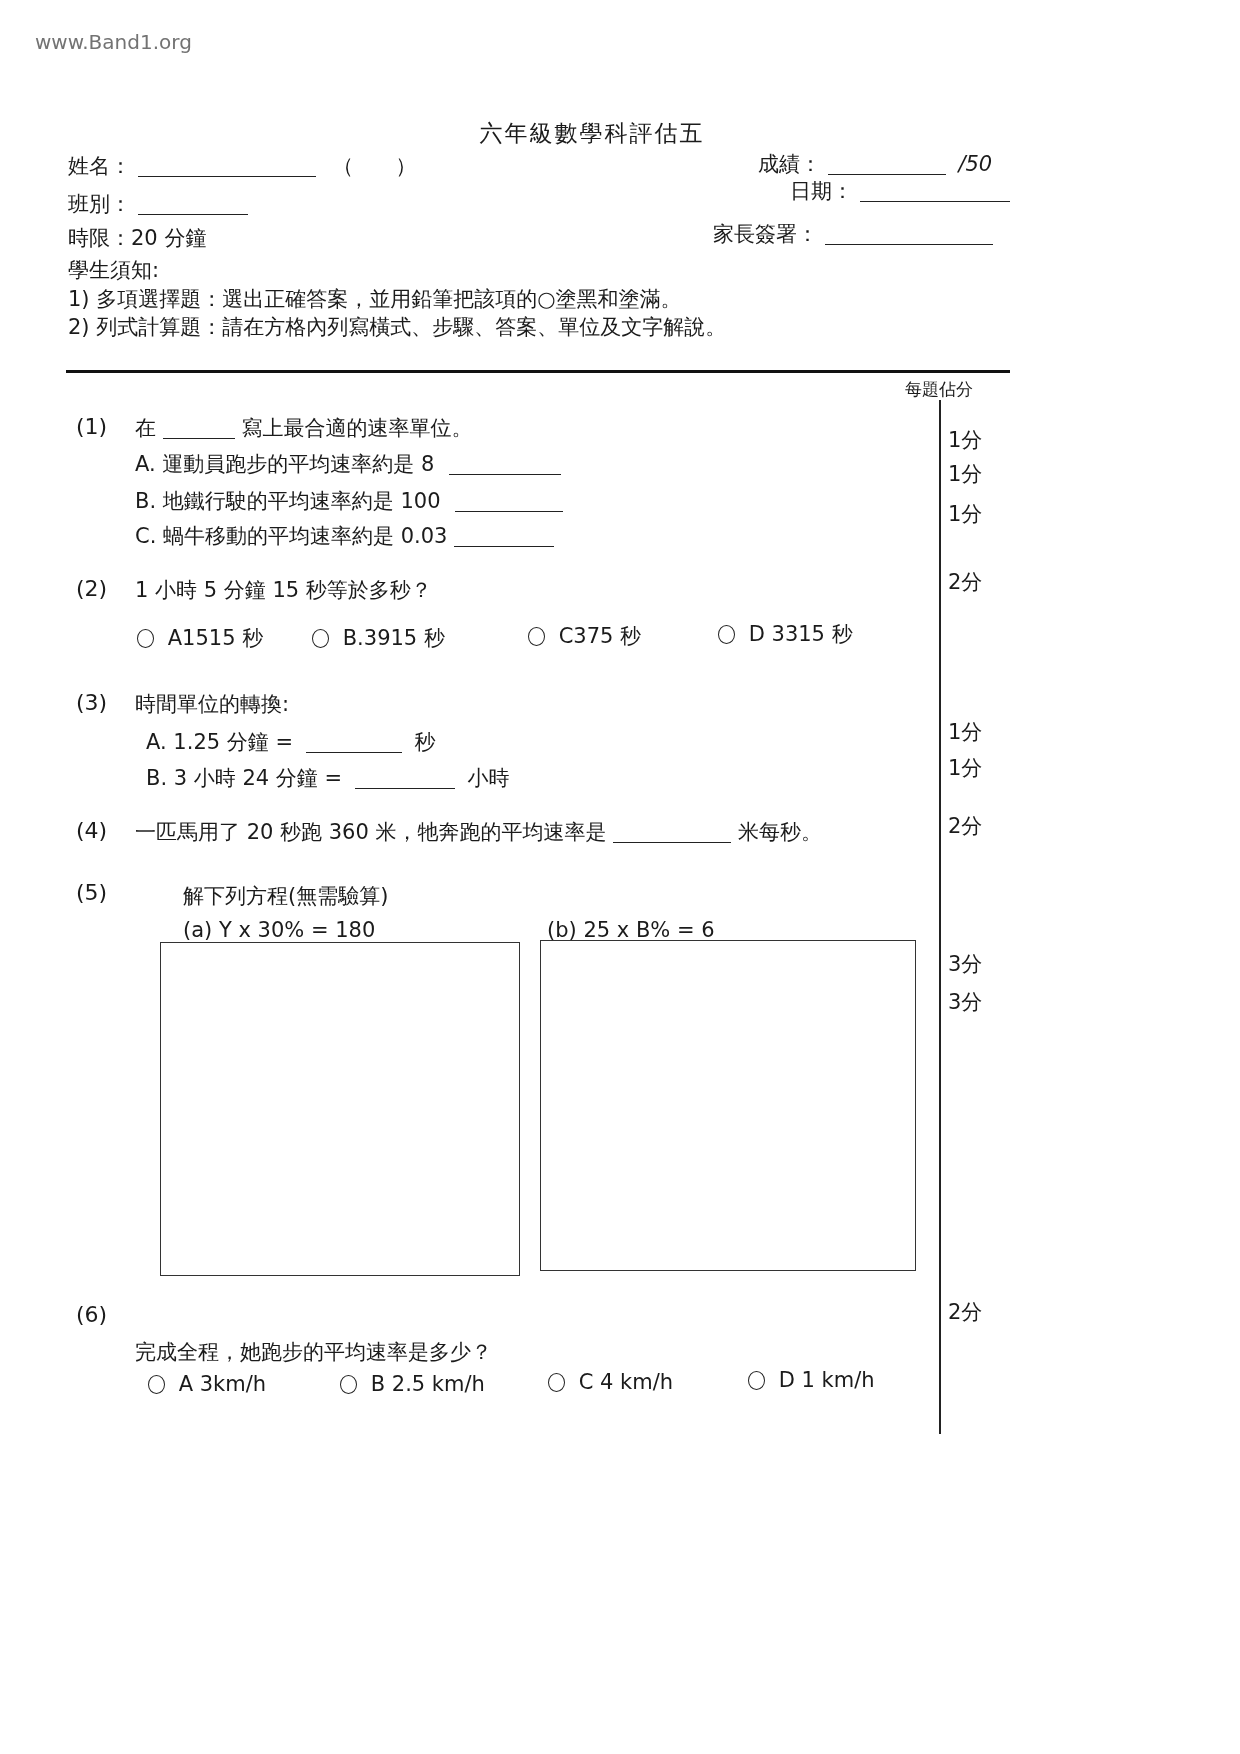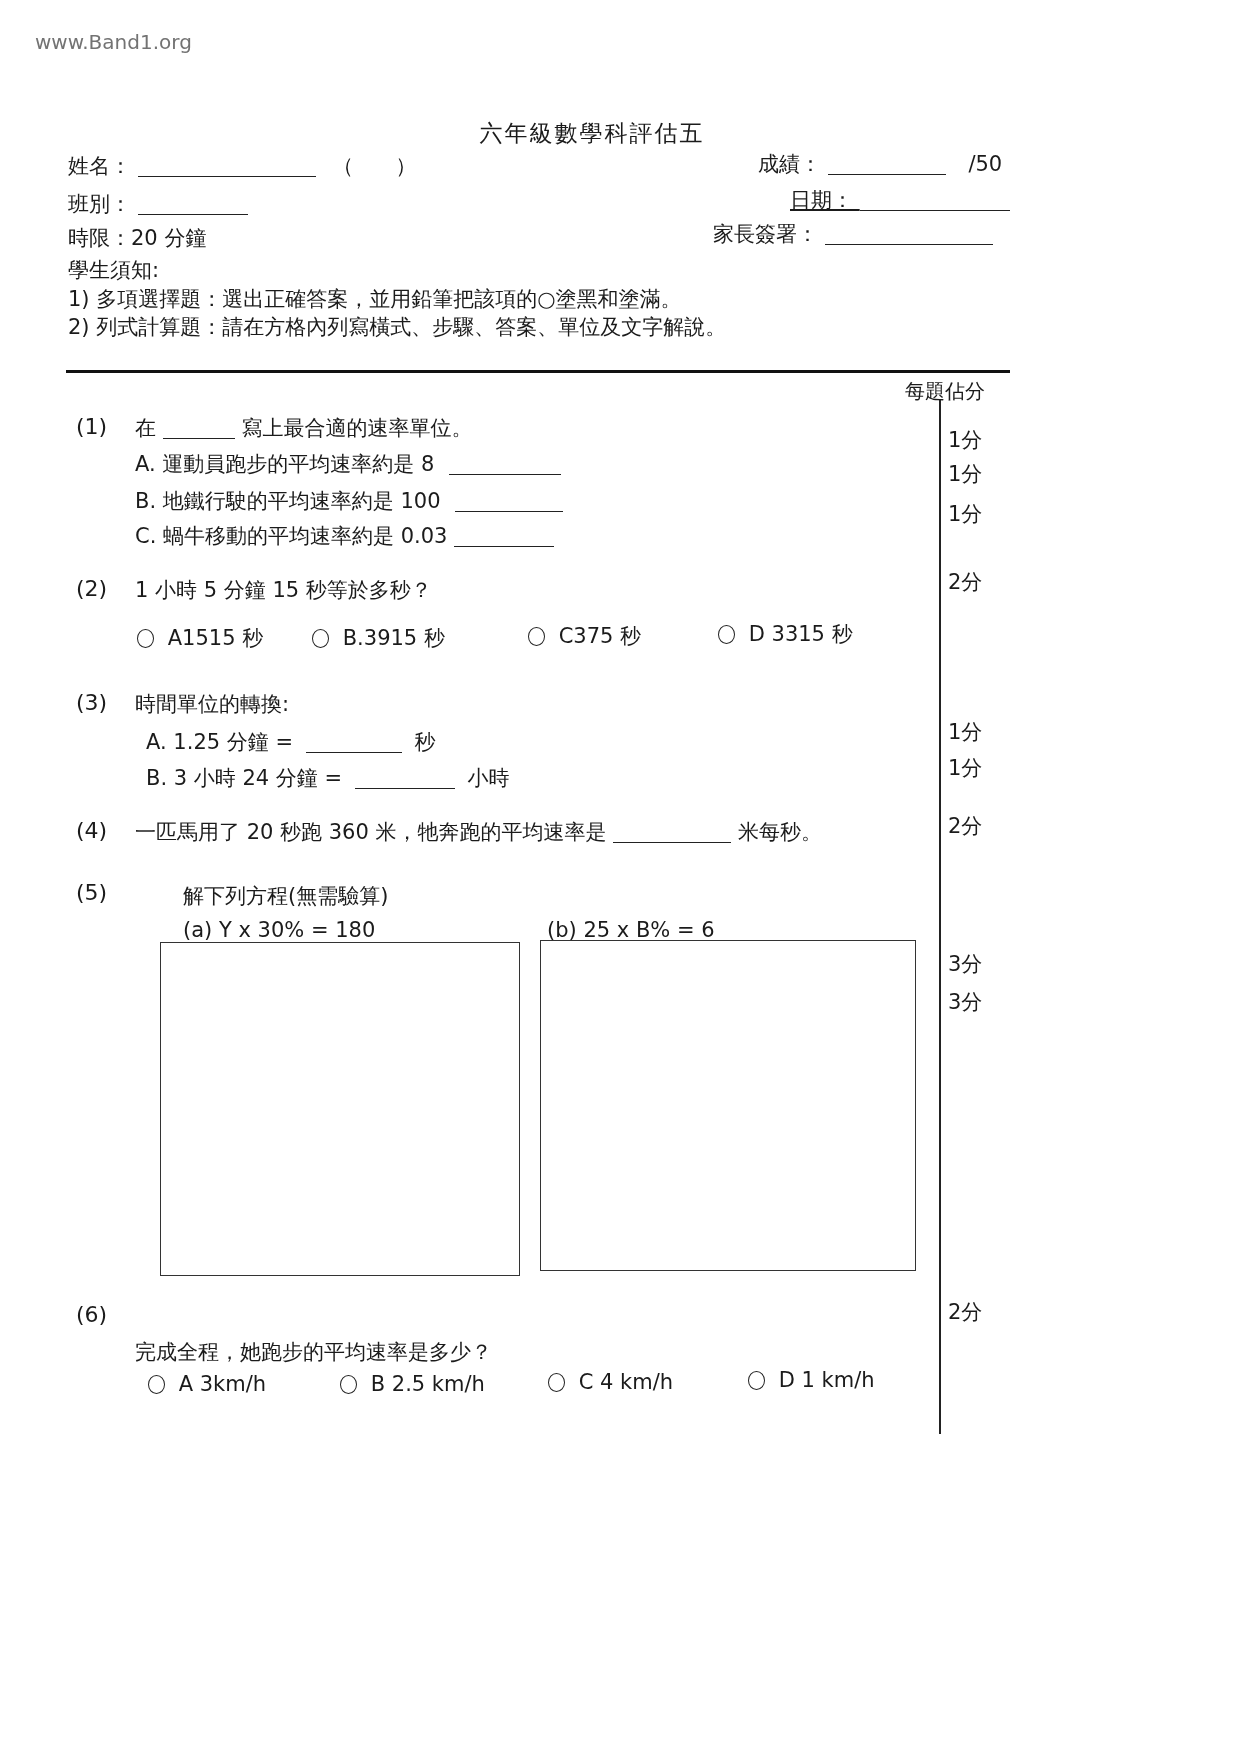--- a/index.html
+++ b/index.html
@@ -10,21 +10,21 @@
     height: 1754px;
     background: #ffffff;
     font-family: "DejaVu Sans", "Liberation Sans", sans-serif;
     color: #1b1b1b;
     overflow: hidden;
   }
   .abs { position: absolute; }
   .watermark { font-size: 20px; color: #737373; }
   .title { font-size: 23px; letter-spacing: 2px; text-align: center; }
   .txt { font-size: 21px; white-space: nowrap; }
-  .small { font-size: 20px; }
+  .small { font-size: 17px; }
   .qnum { font-size: 22px; }
   .blank {
     display: inline-block;
     border-bottom: 1.7px solid #222;
     height: 20px;
     vertical-align: -4px;
   }
   .bubble {
     display: inline-block;
     width: 17px;
@@ -58,23 +58,23 @@
     <span>班別：</span>
     <span class="blank" style="width:110px;"></span>
   </div>
   <div class="abs txt" style="left:68px; top:224px;">
     <span>時限：20 分鐘</span>
   </div>
 
   <div class="abs txt" style="left:758px; top:150px;">
     <span>成績：</span>
     <span class="blank" style="width:118px;"></span>
-    <span style="margin-left:16px;">/50</span>
+    <span style="margin-left:6px;font-style:italic;">/50</span>
   </div>
-  <div class="abs txt" style="left:790px; top:186px;text-decoration:underline;">
+  <div class="abs txt" style="left:790px; top:177px;">
     <span>日期：</span>
     <span class="blank" style="width:150px;"></span>
   </div>
   <div class="abs txt" style="left:713px; top:220px;">
     <span>家長簽署：</span>
     <span class="blank" style="width:168px;"></span>
   </div>
 
   <div class="abs txt" style="left:68px; top:256px;">學生須知:</div>
   <div class="abs txt" style="left:68px; top:285px;">1) 多項選擇題：選出正確答案，並用鉛筆把該項的○塗黑和塗滿。</div>

